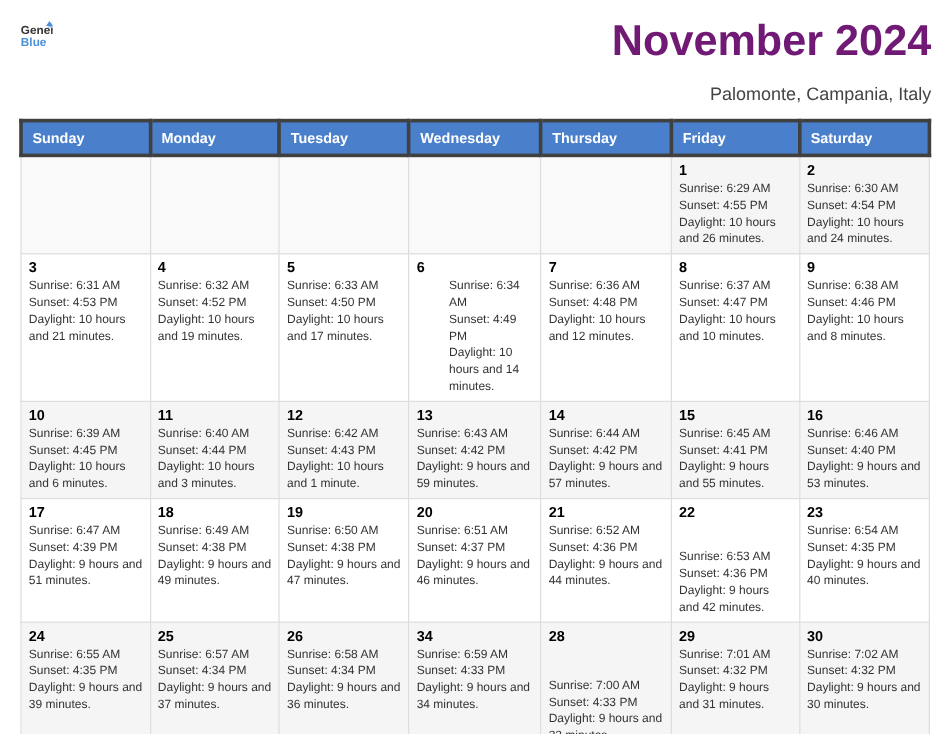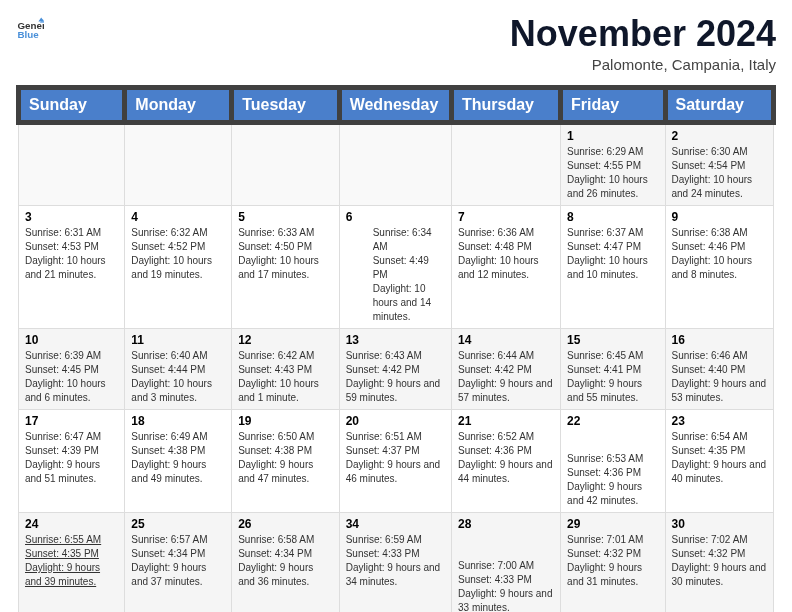--- a/index.html
+++ b/index.html
@@ -24,43 +24,43 @@
     .logo-icon {
       width: 28px;
       height: 28px;
     }
     .title-area {
       text-align: right;
     }
     .month-title {
       font-size: 36px;
       font-weight: bold;
-      color: #0f172a;
+      color: #701a75;
       line-height: 1;
     }
     .subtitle {
       font-size: 15px;
       color: #444;
-      margin-top: 4px;
+      margin-top: 18px;
     }
     table {
       width: 100%;
       border-collapse: collapse;
       font-size: 11px;
     }
     thead tr {
       background-color: #4a7fcb;
     }
     thead th {
       color: #fff;
       font-weight: bold;
       padding: 6px 8px;
       text-align: left;
-      font-size: 16px;
-      border: 5px solid #404040;
+      font-size: 12px;
+      border: 3px solid #404040;
     }
     tbody tr {
       vertical-align: top;
     }
     tbody tr:nth-child(odd) {
       background-color: #f5f5f5;
     }
     tbody tr:nth-child(even) {
       background-color: #ffffff;
     }
@@ -263,21 +263,21 @@
         <td>
           <span class="day-number">23</span>
           <div class="day-info" style="white-space: pre-line;">Sunrise: 6:54 AM
 Sunset: 4:35 PM
 Daylight: 9 hours and 40 minutes.</div>
         </td>
       </tr>
       <tr>
         <td>
           <span class="day-number">24</span>
-          <div class="day-info" style="white-space: pre-line; text-decoration: underline;">Sunrise: 6:55 AM
+          <div class="day-info" style="white-space: pre-line;">Sunrise: 6:55 AM
 Sunset: 4:35 PM
 Daylight: 9 hours and 39 minutes.</div>
         </td>
         <td>
           <span class="day-number">25</span>
           <div class="day-info" style="white-space: pre-line;">Sunrise: 6:57 AM
 Sunset: 4:34 PM
 Daylight: 9 hours and 37 minutes.</div>
         </td>
         <td>

